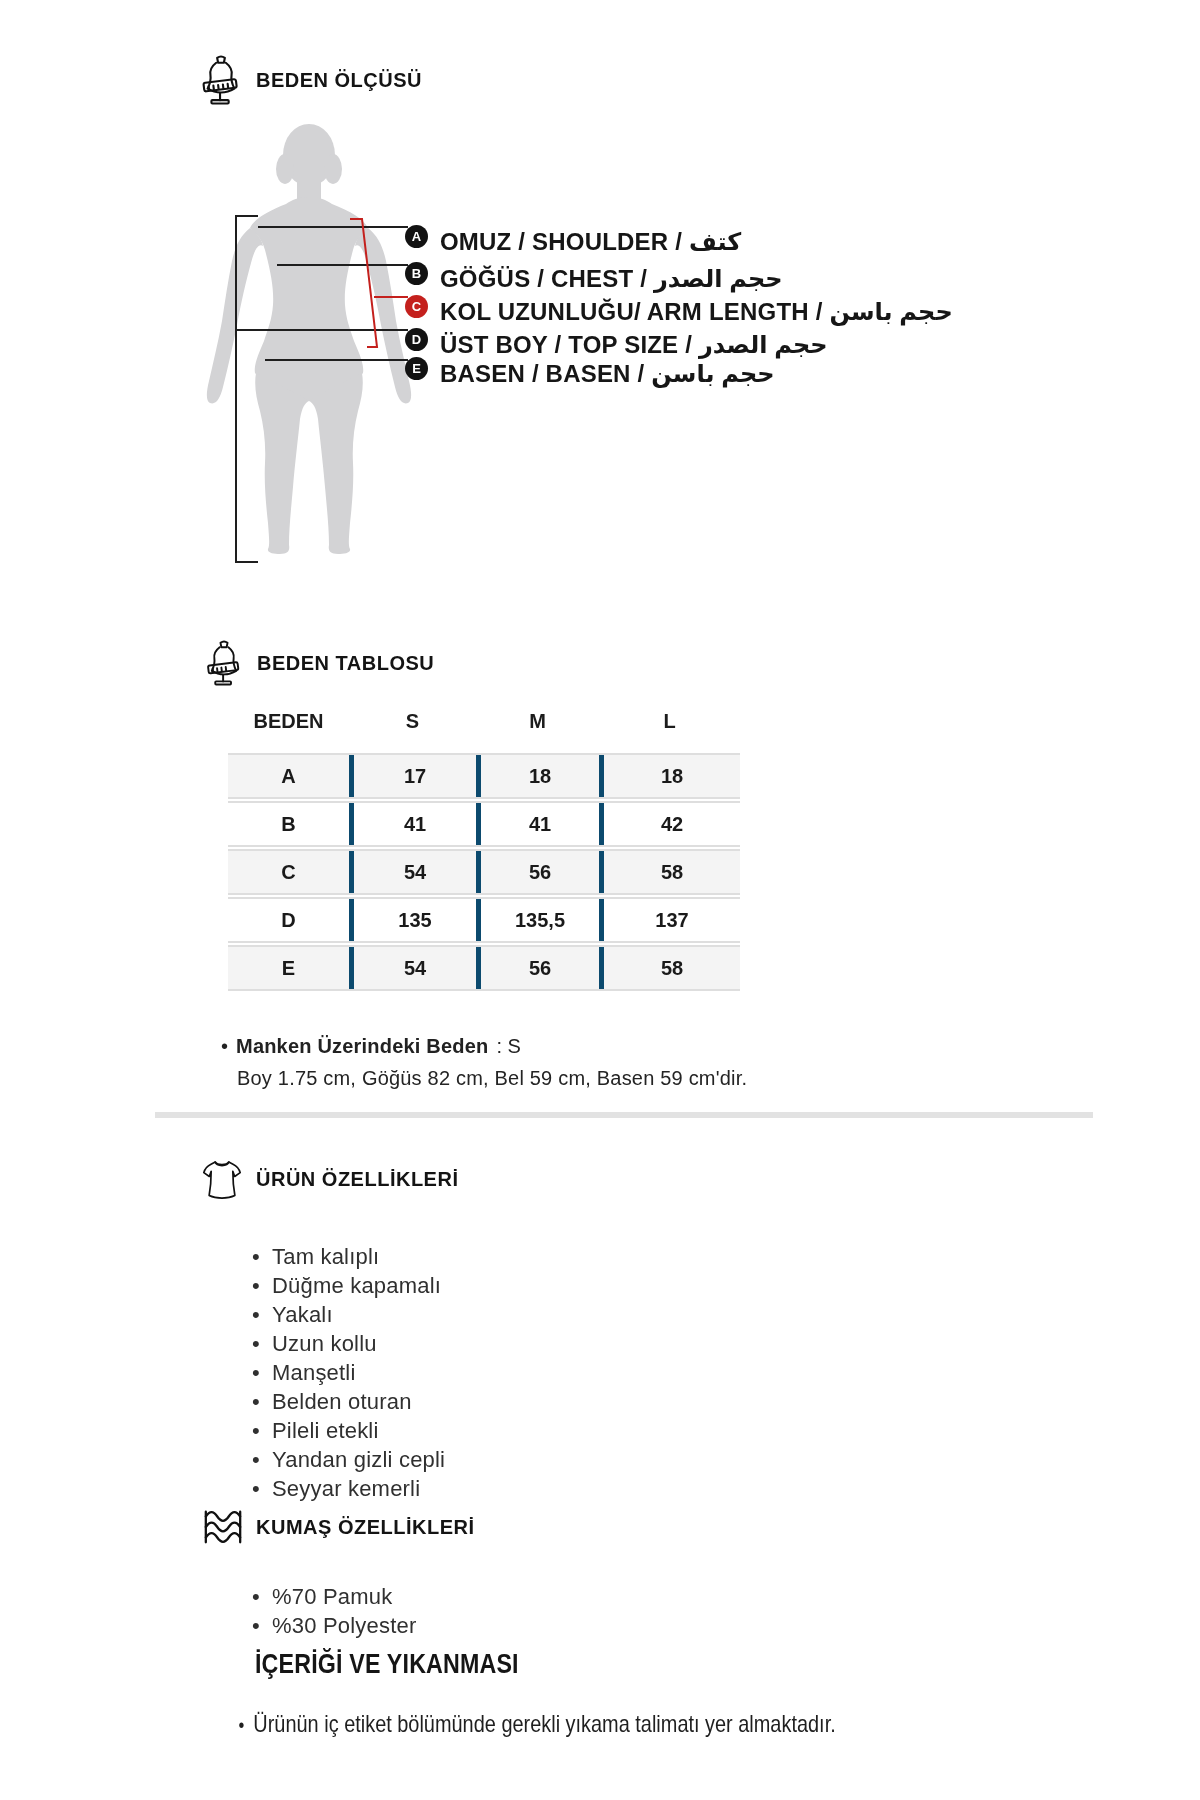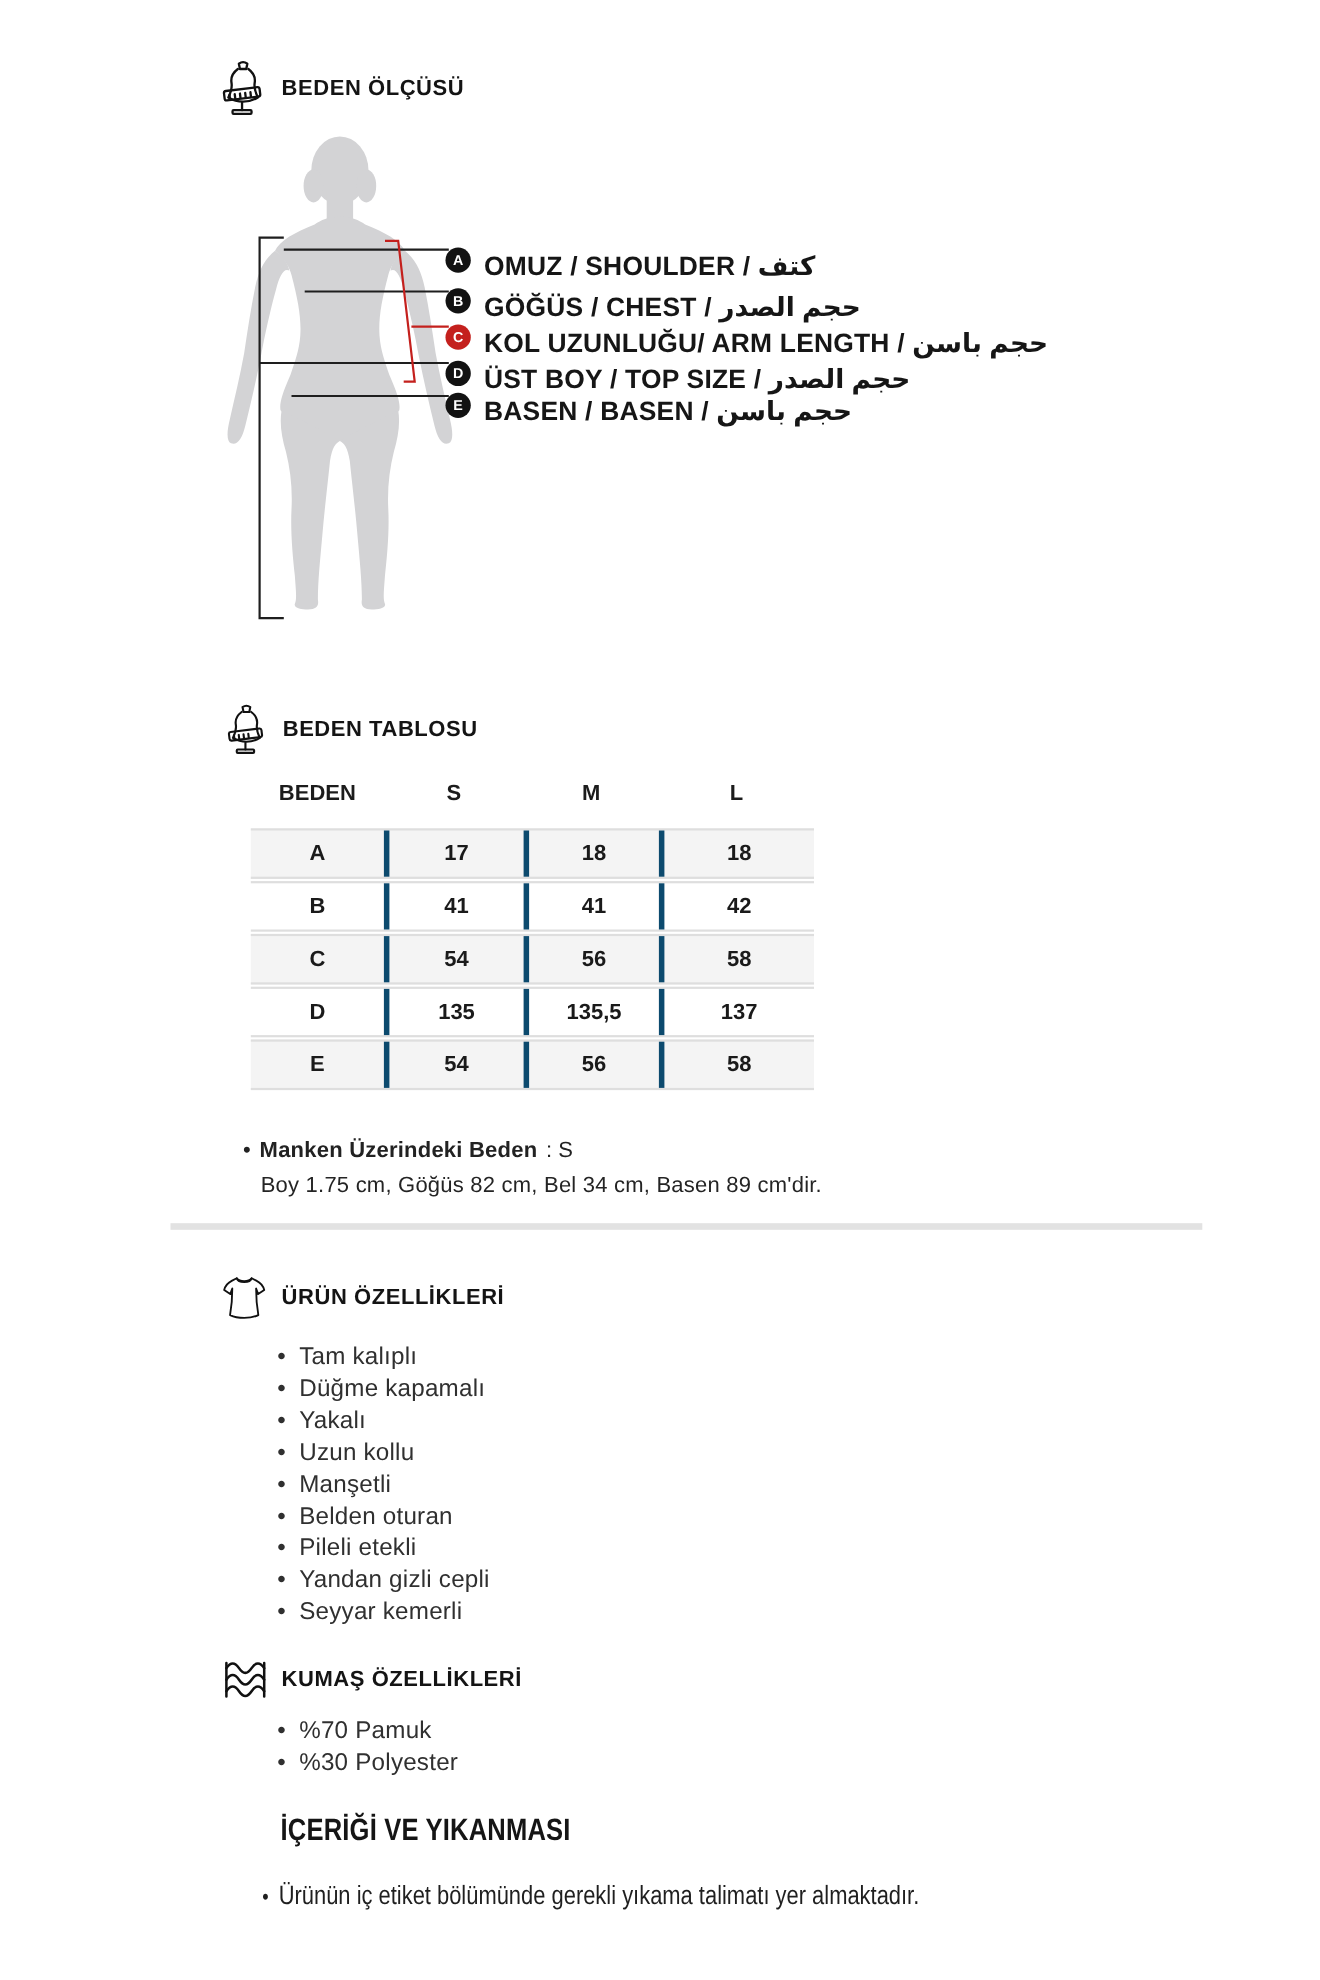--- a/index.html
+++ b/index.html
@@ -45,21 +45,21 @@
   
   .model-note { position:absolute; left:221px; top:1035px; font-size:20px; color:#222; }
   .model-note .l1 { display:flex; align-items:baseline; gap:8px; }
   .model-note .bullet { font-size:20px; }
   .model-note b { font-weight:700; letter-spacing:.2px; }
   .model-note .l2 { margin-left:16px; margin-top:9px; letter-spacing:.2px; color:#242424; }
 
   .divider { position:absolute; left:155px; top:1112px; width:938px; height:6px; background:#e2e2e2; }
 
   
-  .blist { list-style:none; position:absolute; }
+  .blist { list-style:none; position:absolute;margin-top:24px; }
   .blist li {
     position:relative; padding-left:22px; font-size:22px; line-height:29px; color:#303030;
     letter-spacing:.2px;
   }
   .blist li::before { content:"•"; position:absolute; left:2px; color:#303030; }
 
   
   .care { position:absolute; left:255px; top:1648px; transform:scaleX(.83); transform-origin:0 0; }
   .care h2 { font-size:28px; font-weight:700; color:#151515; letter-spacing:.2px; }
   .care ul { list-style:none; margin-top:28px; width:760px; }
@@ -200,21 +200,21 @@
       <div class="cell">58</div>
     </div>
   </div>
 
   <div class="model-note">
     <div class="l1">
       <span class="bullet">•</span>
       <b>Manken Üzerindeki Beden</b>
       <span>: S</span>
     </div>
-    <div class="l2">Boy 1.75 cm, Göğüs  82 cm, Bel 34 cm, Basen 89 cm'dir.</div>
+    <div class="l2">Boy 1.75 cm, Göğüs  82 cm, Bel 59 cm, Basen 59 cm'dir.</div>
   </div>
 
   <div class="divider"></div>
 
   <div class="sec-head" style="left:200px; top:1158px;">
     <svg width="44" height="42" viewBox="0 0 52 48" fill="none" stroke="#111" stroke-width="2" stroke-linejoin="round" stroke-linecap="round">
       <path d="M18,4 C21,8 31,8 34,4 L39,6.5 C44,9 46.5,12.5 47.5,16.5 L41,21 L38.8,15
                C38.8,25 40,37 41.2,43.5 C33,47.5 19,47.5 10.8,43.5 C12,37 13.2,25 13.2,15
                L11,21 L4.5,16.5 C5.5,12.5 8,9 13,6.5 Z"></path>
       <path d="M18,4 C19.5,9.5 32.5,9.5 34,4"></path>

